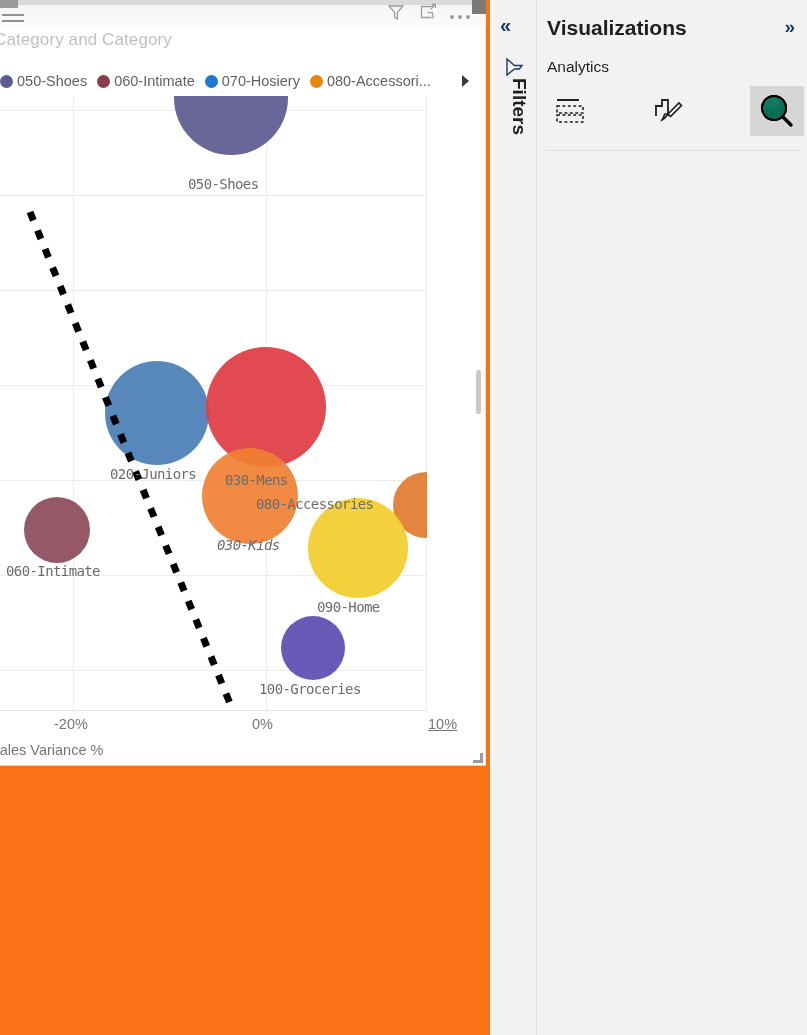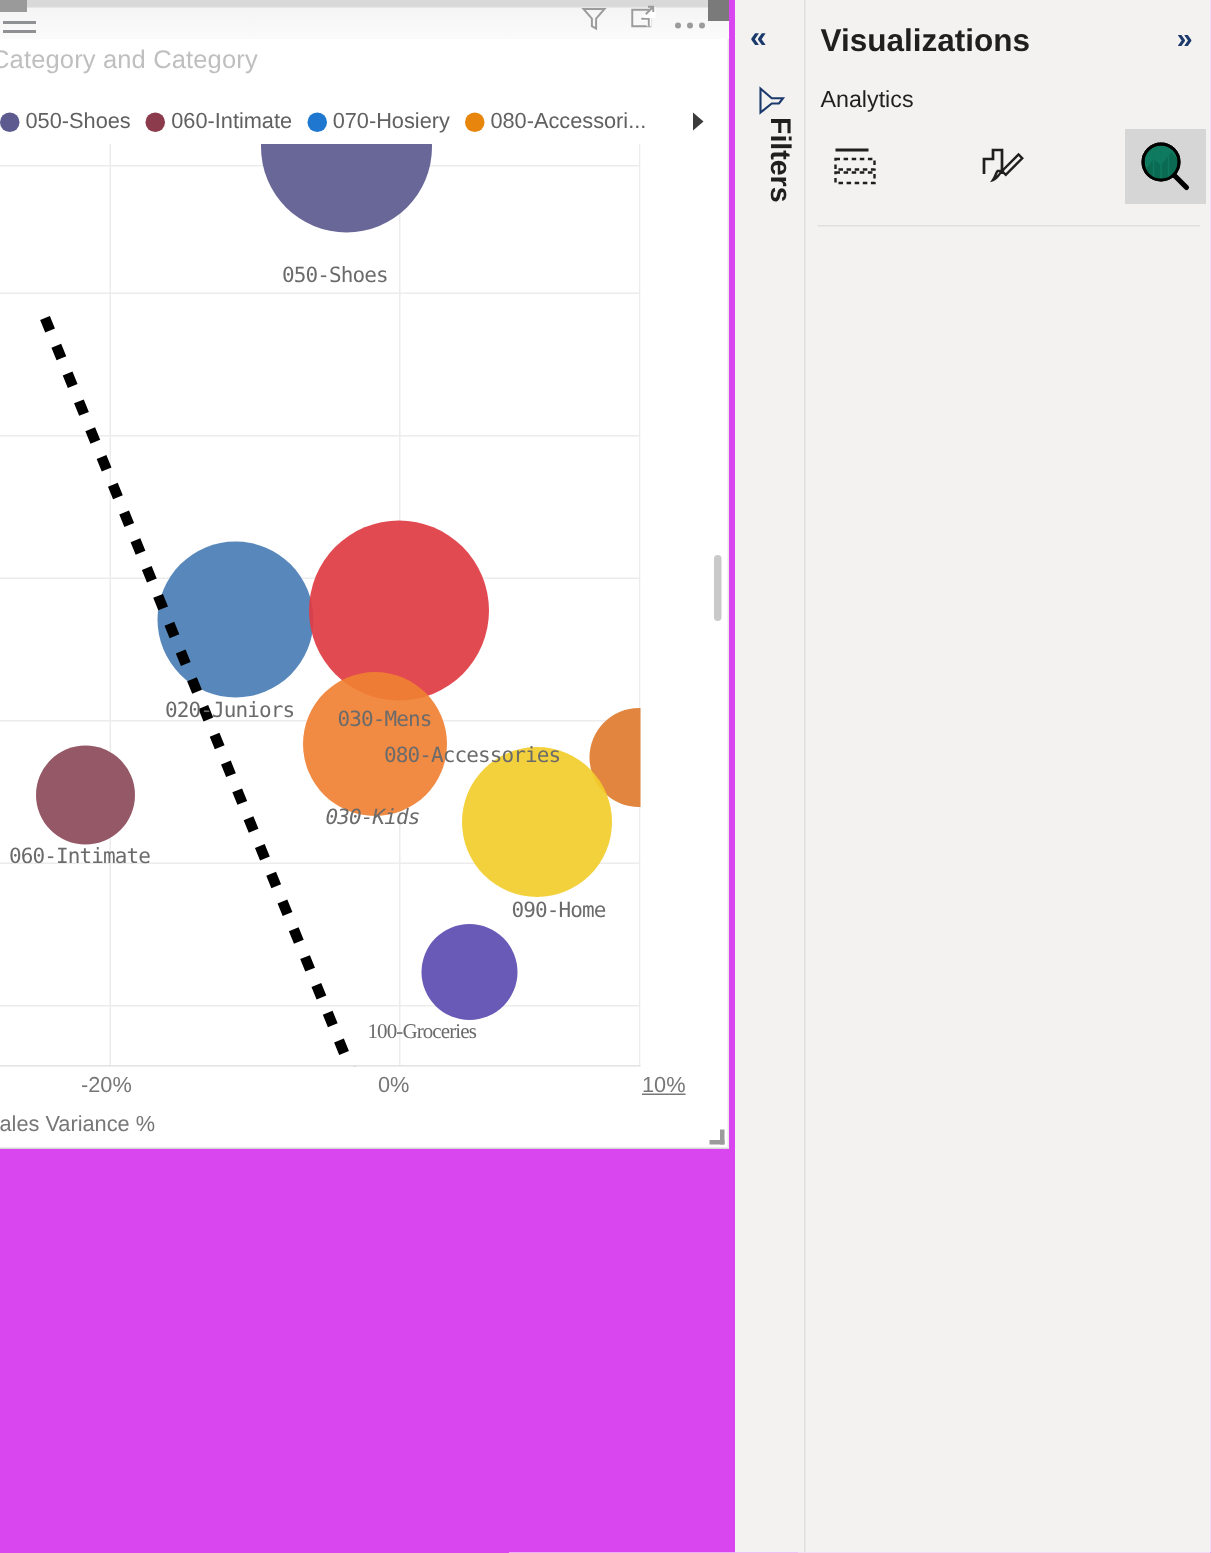--- a/index.html
+++ b/index.html
@@ -7,21 +7,21 @@
     width: 807px; height: 1035px;
     font-family: "Liberation Sans", sans-serif;
     background: #ffffff;
     overflow: hidden;
   }
   #root { position: relative; width: 807px; height: 1035px; }
 
   
   .canvas {
     position: absolute; left: 0; top: 0; width: 532px; height: 1035px;
-    background: #d946ef;
+    background: #f97316;
   }
   .visual-card {
     position: absolute; left: 0; top: 0; width: 486px; height: 766px;
     background: #ffffff;
     border-right: 1px solid #e8e8e8;
     border-bottom: 1px solid #d8d8d8;
   }
   .visual-header {
     position: absolute; left: 0; top: 0; width: 486px; height: 26px;
     background: linear-gradient(#f3f3f3, #fbfbfb);
@@ -196,22 +196,22 @@
         <svg class="ratio-line" viewBox="0 0 427 615" preserveAspectRatio="none">
           <path d="M30 20 L266 600" stroke="#000000" stroke-width="7" stroke-dasharray="9 11" fill="none" stroke-linecap="butt"></path>
         </svg>
 
         <span class="blabel" style="left:188px; top:80px;">050-Shoes</span>
         <span class="blabel" style="left:110px; top:370px;">020-Juniors</span>
         <span class="blabel" style="left:225px; top:376px;">030-Mens</span>
         <span class="blabel" style="left:217px; top:441px;font-style:italic;">030-Kids</span>
         <span class="blabel" style="left:6px;   top:467px;">060-Intimate</span>
         <span class="blabel" style="left:256px; top:400px;">080-Accessories</span>
-        <span class="blabel" style="left:317px; top:503px;margin-left:24px;">090-Home</span>
-        <span class="blabel" style="left:245px; top:585px;font-family:Liberation Serif, serif;">100-Groceries</span>
+        <span class="blabel" style="left:317px; top:503px;">090-Home</span>
+        <span class="blabel" style="left:259px; top:585px;">100-Groceries</span>
       </div>
 
       <div class="plot-border-b"></div>
 
       <div class="xaxis">
         <span class="xtick" style="left:54px;">-20%</span>
         <span class="xtick" style="left:252px;">0%</span>
         <span class="xtick" style="left:428px;text-decoration:underline;">10%</span>
       </div>
       <div class="xaxis-title">Sales Variance %</div>

